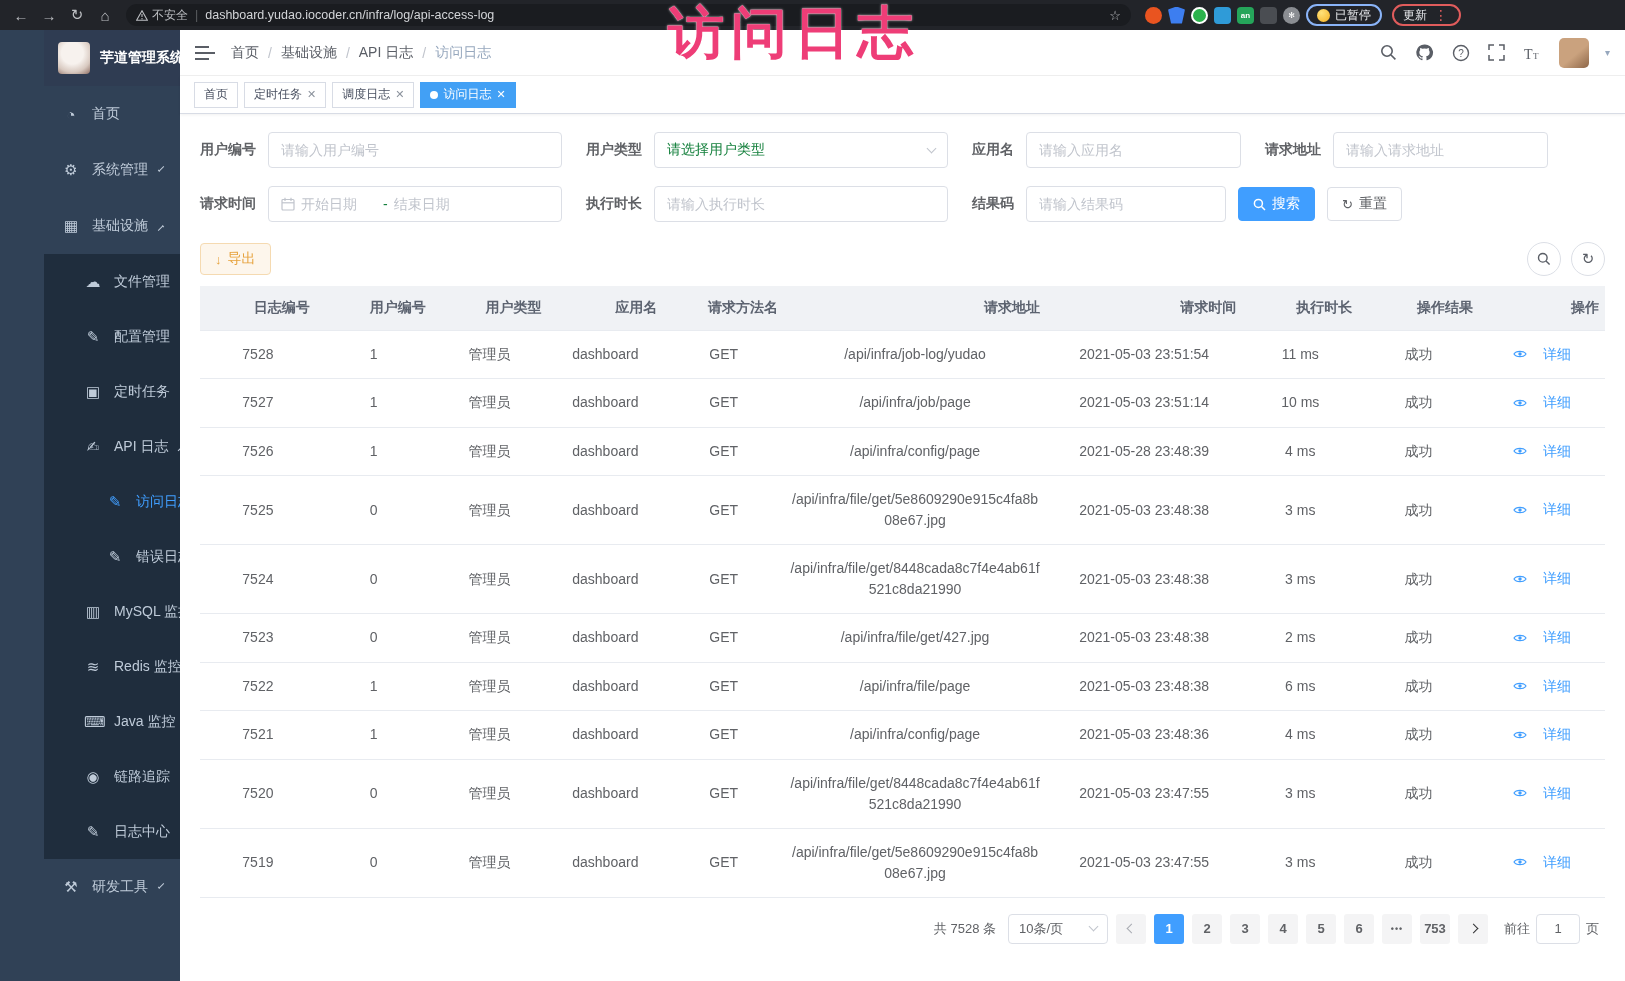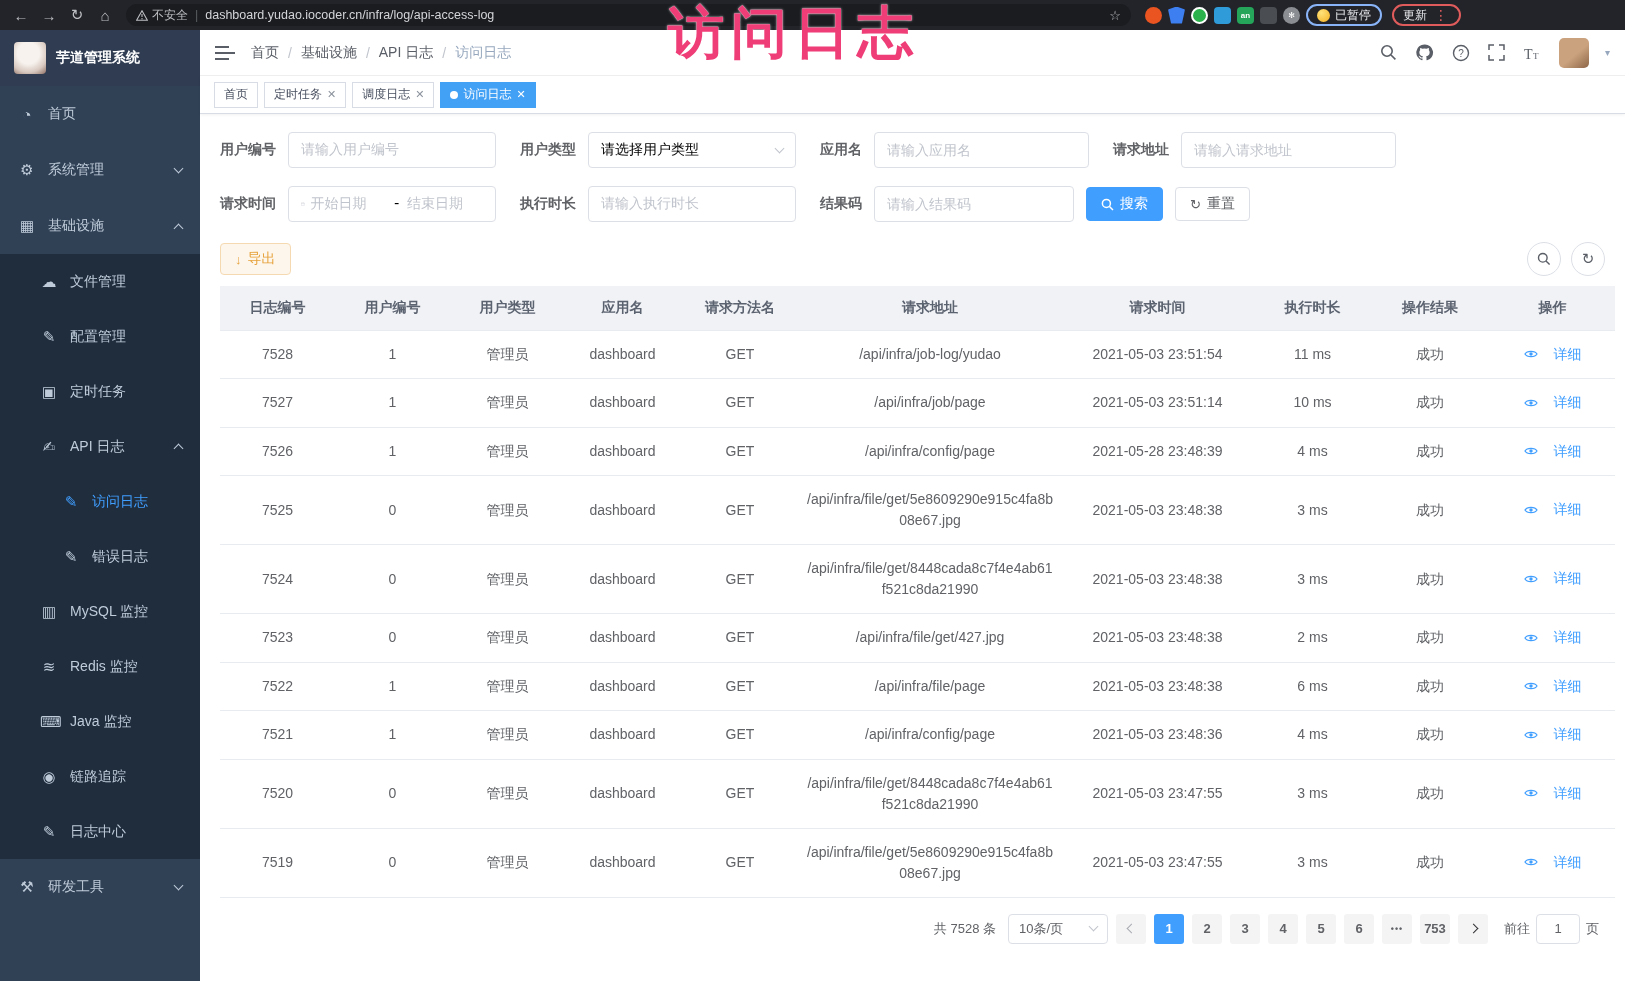--- a/index.html
+++ b/index.html
@@ -17,21 +17,21 @@
   .addr .star { margin-left:auto; color:#bdbfc3; font-size:13px; }
   .ext { width:17px; height:17px; border-radius:4px; display:flex; align-items:center; justify-content:center; font-size:8px; font-weight:bold; color:#fff; cursor:pointer; }
   .pill { height:22px; border-radius:11px; display:flex; align-items:center; gap:5px; padding:0 9px; font-size:12px; color:#e8eaed; cursor:pointer; }
   .pill.paused { border:2px solid #8ab4f8; }
   .pill.update { border:2px solid #e05c5c; margin-left:4px; }
   .emoji-dot { width:13px; height:13px; border-radius:50%; background:radial-gradient(circle at 35% 30%, #ffe27a, #f5b022); }
   .vdots { color:#e05c5c; font-size:14px; letter-spacing:0; padding:0 2px; }
 
   
   .app { display:flex; height:951px; }
-  .sidebar { width:200px; background:#304156; color:#bfcbd9; flex-shrink:0; display:flex; flex-direction:column; }
+  .sidebar { width:180px; background:#304156; color:#bfcbd9; flex-shrink:0; display:flex; flex-direction:column;padding-left:44px; }
   .logo-row { height:56px; display:flex; align-items:center; gap:10px; padding:0 14px; background:#2f3c52; }
   .logo-img { width:32px; height:32px; border-radius:4px; background:radial-gradient(circle at 45% 35%, #f7f2ee 0 40%, #d8c9c0 70%, #8d6e63); flex-shrink:0; }
   .app-title { color:#fff; font-size:14px; font-weight:bold; white-space:nowrap; }
   .menu { flex:1; overflow:hidden; font-size:14px; }
   .mi { height:56px; display:flex; align-items:center; gap:12px; padding:0 18px; cursor:pointer; white-space:nowrap; }
   .mi .ig { width:18px; text-align:center; font-size:15px; flex-shrink:0; }
   .mi .arrow { margin-left:auto; }
   .sub { background:#1f2d3d; }
   .sub .mi { padding-left:40px; height:55px; }
   .sub .mi.l3 { padding-left:62px; }
@@ -64,35 +64,35 @@
   .dot { width:8px; height:8px; border-radius:50%; background:#fff; }
 
   
   .filters { padding:18px 20px 0; font-size:14px; color:#606266; }
   .frow { display:flex; align-items:center; gap:12px; margin-bottom:18px; flex-wrap:nowrap; }
   .flabel { font-weight:700; white-space:nowrap; margin-left:12px; }
   .flabel.first { margin-left:0; }
   .inp { height:36px; border:1px solid #dcdfe6; border-radius:4px; background:#fff; display:flex; align-items:center; padding:0 12px; gap:6px; }
   .inp input { border:none; outline:none; width:100%; font-size:14px; color:#606266; background:transparent; font-family:inherit; }
   .inp input::placeholder { color:#c0c4cc; }
-  .ph { color:#000000; }
+  .ph { color:#15803d; }
   .sel { justify-content:space-between; cursor:pointer; }
-  .w250 { width:208px;font-family:Liberation Mono, monospace; } .w215 { width:215px; } .w200 { width:200px; }
+  .w250 { width:294px; } .w215 { width:215px; } .w200 { width:200px; }
   .btn { height:34px; border-radius:4px; border:1px solid #dcdfe6; background:#fff; color:#606266; font-size:14px; display:inline-flex; align-items:center; gap:6px; padding:0 14px; cursor:pointer; font-family:inherit; }
   .btn.primary { background:#409eff; border-color:#409eff; color:#fff; }
   .btn.warn-plain { background:#fdf6ec; border-color:#f5dab1; color:#e6a23c; height:32px; }
 
   .toolbar { display:flex; align-items:center; padding:2px 20px 10px; }
   .tool-right { margin-left:auto; display:flex; gap:10px; }
   .circ { width:34px; height:34px; border-radius:50%; border:1px solid #dcdfe6; background:#fff; display:flex; align-items:center; justify-content:center; color:#5a5e66; cursor:pointer; }
 
   
   .tablewrap { padding:0 20px; }
   table { width:100%; border-collapse:collapse; table-layout:fixed; font-size:14px; color:#606266; }
-  thead th { background:#f0f2f5; height:44px; font-weight:700; color:#5c6370; text-align:center; padding:0 6px; }
+  thead th { background:#f0f2f5; height:44px; font-weight:700; color:#5c6370; text-align:right; padding:0 6px; }
   tbody td { border-bottom:1px solid #e8ebf0; text-align:center; padding:13px 6px; word-break:break-all; line-height:1.5; }
   tbody tr:first-child td { border-top:1px solid #e8ebf0; }
   .detail-link { color:#409eff; cursor:pointer; display:inline-flex; align-items:center; gap:16px; white-space:nowrap; }
 
   
   .pager { display:flex; align-items:center; justify-content:flex-end; gap:8px; padding:16px 26px 0; font-size:13px; color:#606266; }
   .pg-total { margin-right:4px; }
   .pg-size { width:100px; height:30px; border:1px solid #dcdfe6; border-radius:4px; display:flex; align-items:center; justify-content:space-between; padding:0 10px; color:#606266; cursor:pointer; }
   .pg-btn { min-width:30px; height:30px; border-radius:3px; background:#f4f4f5; color:#606266; display:flex; align-items:center; justify-content:center; font-weight:700; cursor:pointer; padding:0 4px; }
   .pg-btn.active { background:#409eff; color:#fff; }

